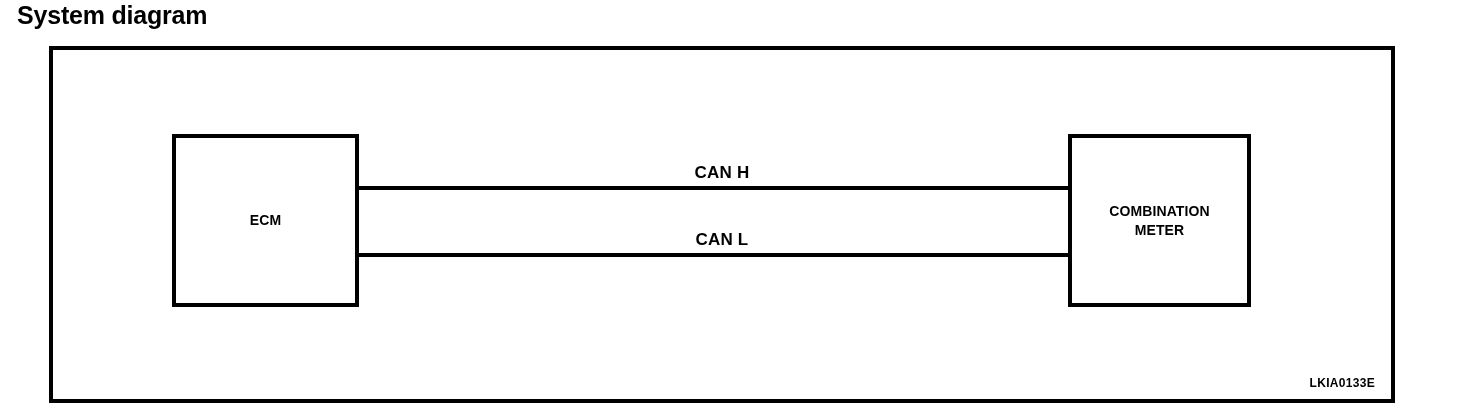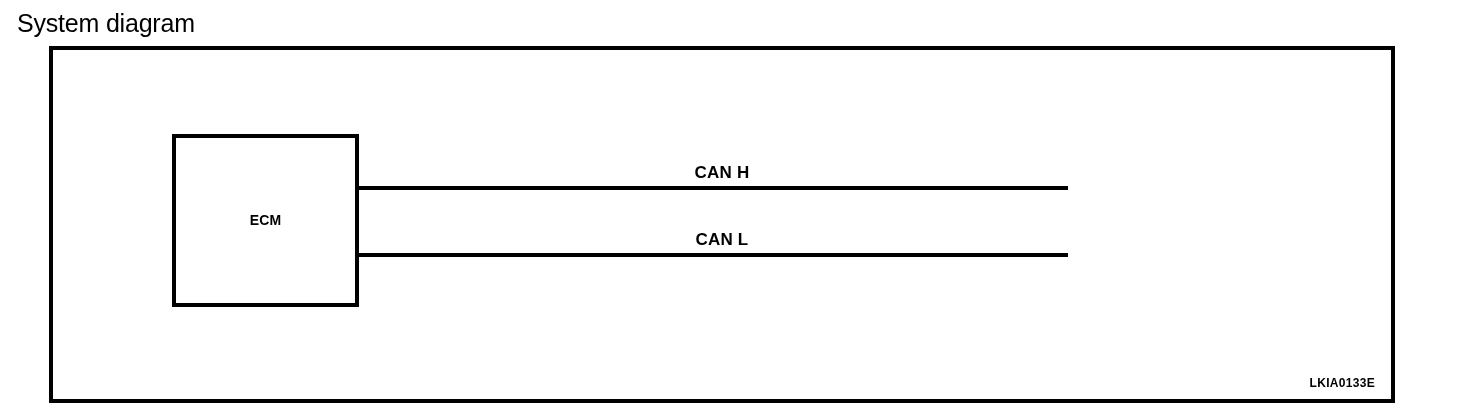--- a/index.html
+++ b/index.html
@@ -13,23 +13,23 @@
     position: relative;
     font-family: "Liberation Sans", sans-serif;
     color: #000000;
     overflow: hidden;
   }
 
   
   #page-title {
     position: absolute;
     left: 17px;
-    top: 8px;
+    top: 0;
     font-size: 25px;
-    font-weight: normal;
+    font-weight: bold;
     letter-spacing: -0.2px;
     line-height: 30px;
     white-space: nowrap;
   }
 
   
   #diagram-frame {
     position: absolute;
     left: 49px;
     top: 46px;
@@ -112,20 +112,24 @@
 <body>
 
 <div id="page-title">System diagram</div>
 
 <div id="diagram-frame">
 
   <div class="node-box" id="node-ecm">
     <span class="node-label">ECM</span>
   </div>
 
+  <div class="node-box" id="node-combination-meter">
+    <span class="node-label">COMBINATION
+METER</span>
+  </div>
 
   <div class="bus-label" id="bus-label-can-h">CAN H</div>
   <div class="bus-line" id="bus-line-can-h"></div>
 
   <div class="bus-label" id="bus-label-can-l">CAN L</div>
   <div class="bus-line" id="bus-line-can-l"></div>
 
   <div id="figure-code">LKIA0133E</div>
 
 </div>

